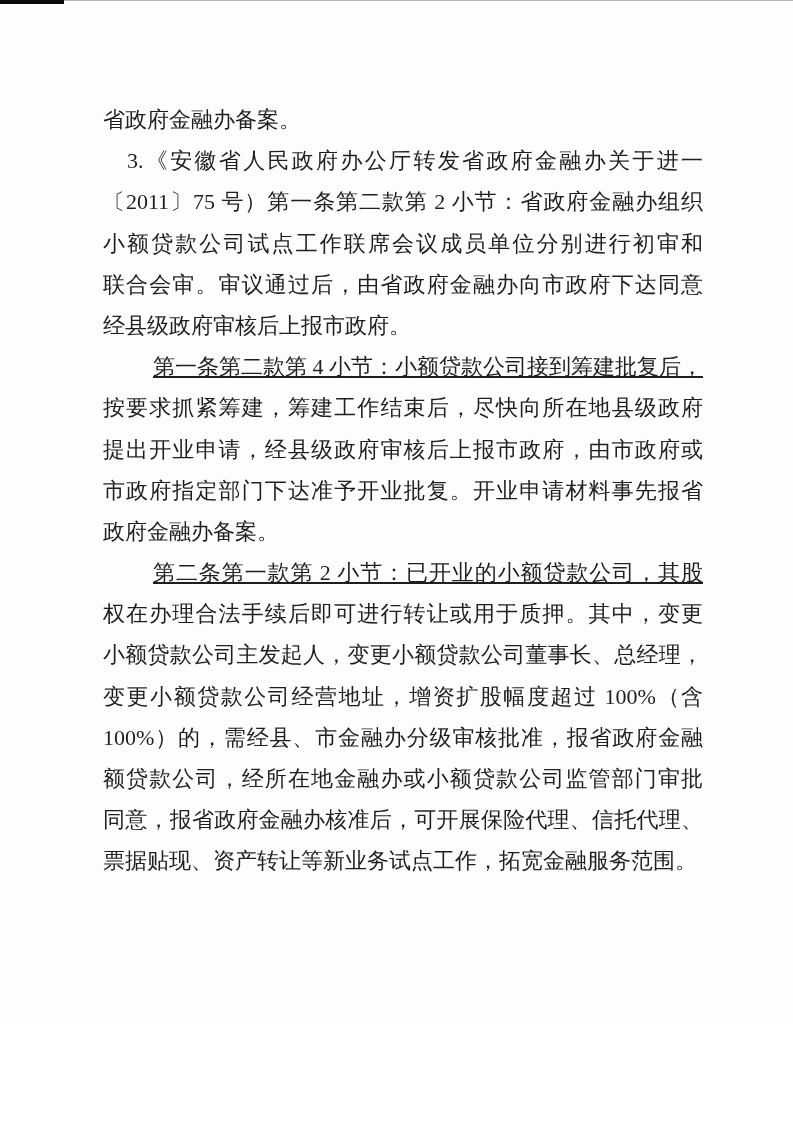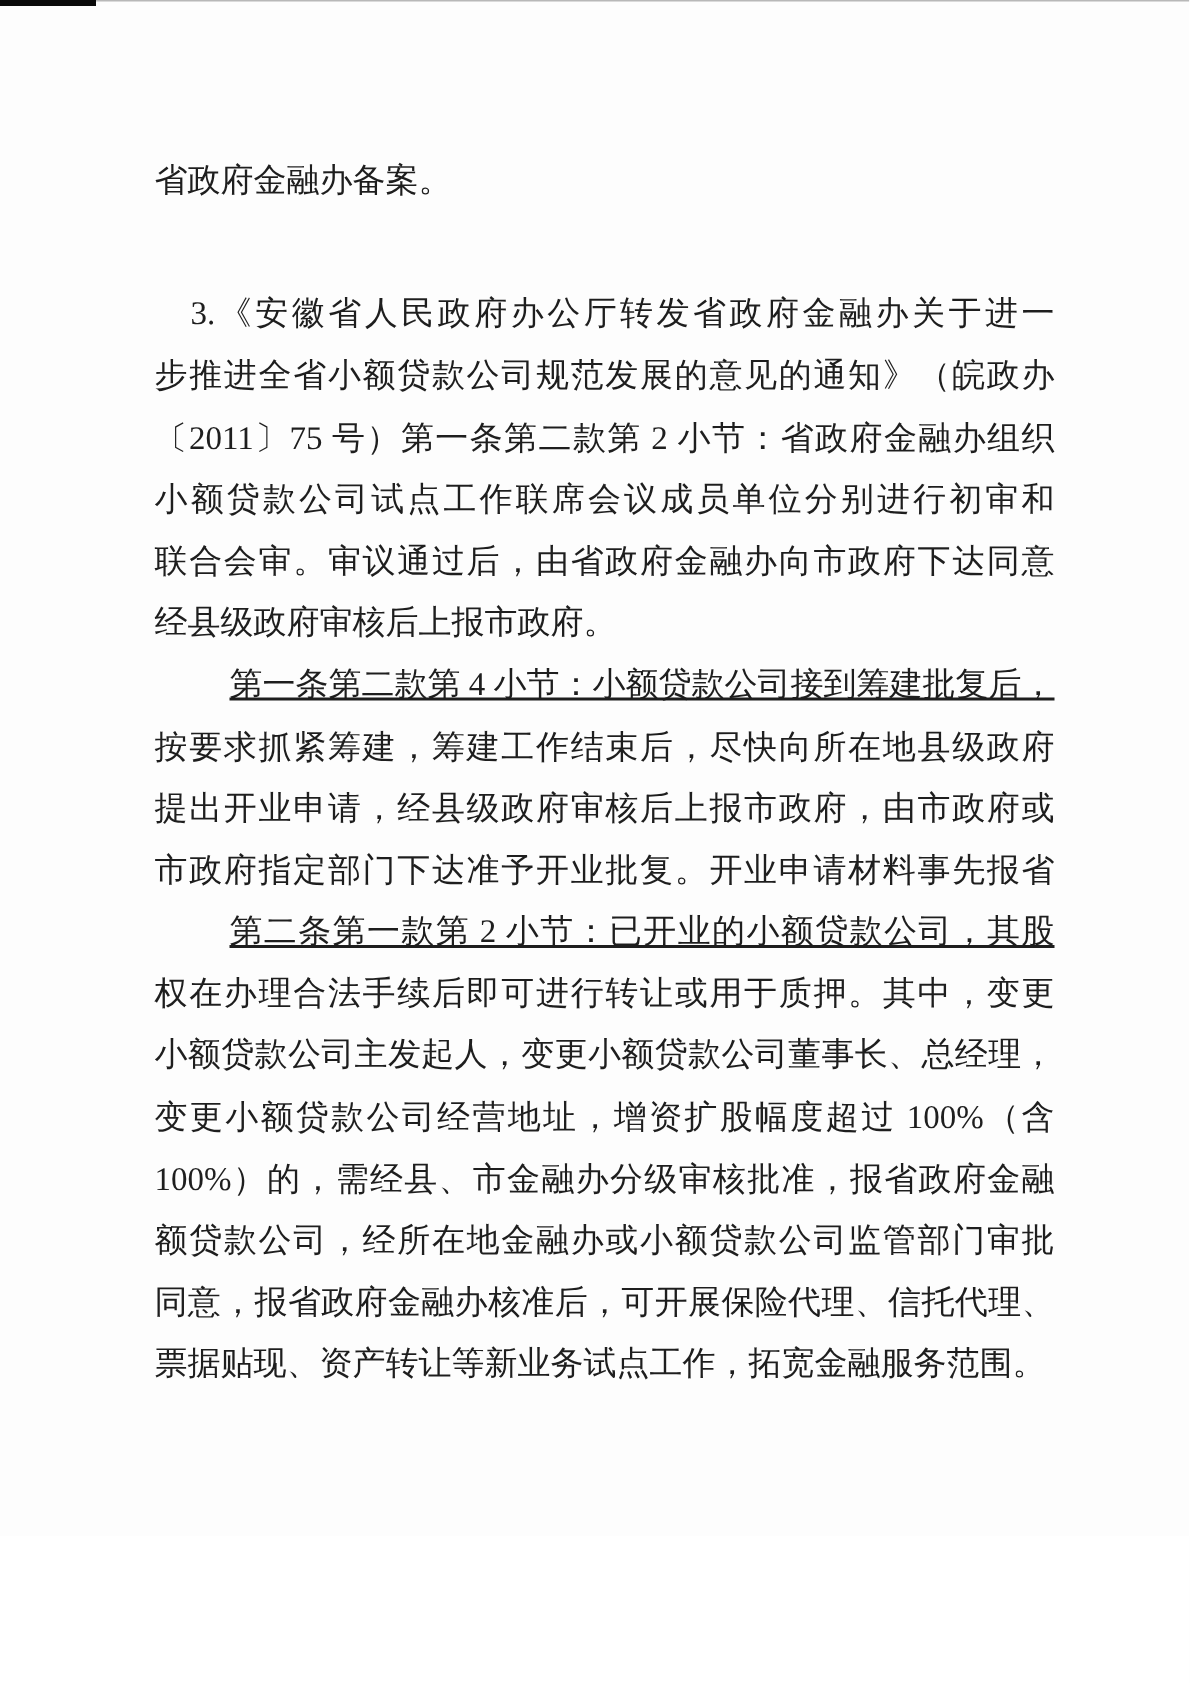--- a/index.html
+++ b/index.html
@@ -45,21 +45,21 @@
   .line.j {
     text-align: justify;
     text-align-last: justify;
   }
   
   .line.end {
     text-align: left;
     text-align-last: left;
   }
   
-  .line.ind1 { padding-left: 24px; margin-top: 48px; }
+  .line.ind1 { padding-left: 24px; }
   
   .line.ind2 { padding-left: 50px; text-decoration: underline; }
 
   .page-footer {
     position: absolute;
     top: 1034px;
     left: 0;
     width: 793px;
     text-align: center;
     font-size: 19px;
@@ -72,29 +72,29 @@
 <body>
 
 <div class="page">
 
   <div class="scan-hairline"></div>
   <div class="scan-corner-mark"></div>
 
   <main class="text-block">
     <div class="line end">省政府金融办备案。</div>
     <div class="line j ind1">3.《安徽省人民政府办公厅转发省政府金融办关于进一</div>
-    <div class="line j">步推进全省小额贷款公司规范发展的意见的通知》（皖政办</div>
     <div class="line j">〔2011〕75 号）第一条第二款第 2 小节：省政府金融办组织</div>
     <div class="line j">小额贷款公司试点工作联席会议成员单位分别进行初审和</div>
     <div class="line j">联合会审。审议通过后，由省政府金融办向市政府下达同意</div>
     <div class="line end">经县级政府审核后上报市政府。</div>
     <div class="line j ind2">第一条第二款第 4 小节：小额贷款公司接到筹建批复后，</div>
     <div class="line j">按要求抓紧筹建，筹建工作结束后，尽快向所在地县级政府</div>
     <div class="line j">提出开业申请，经县级政府审核后上报市政府，由市政府或</div>
     <div class="line j">市政府指定部门下达准予开业批复。开业申请材料事先报省</div>
+    <div class="line end">政府金融办备案。</div>
     <div class="line j ind2">第二条第一款第 2 小节：已开业的小额贷款公司，其股</div>
     <div class="line j">权在办理合法手续后即可进行转让或用于质押。其中，变更</div>
     <div class="line j">小额贷款公司主发起人，变更小额贷款公司董事长、总经理，</div>
     <div class="line j">变更小额贷款公司经营地址，增资扩股幅度超过 100%（含</div>
     <div class="line j">100%）的，需经县、市金融办分级审核批准，报省政府金融</div>
     <div class="line j">额贷款公司，经所在地金融办或小额贷款公司监管部门审批</div>
     <div class="line j">同意，报省政府金融办核准后，可开展保险代理、信托代理、</div>
     <div class="line end">票据贴现、资产转让等新业务试点工作，拓宽金融服务范围。</div>
   </main>
 

